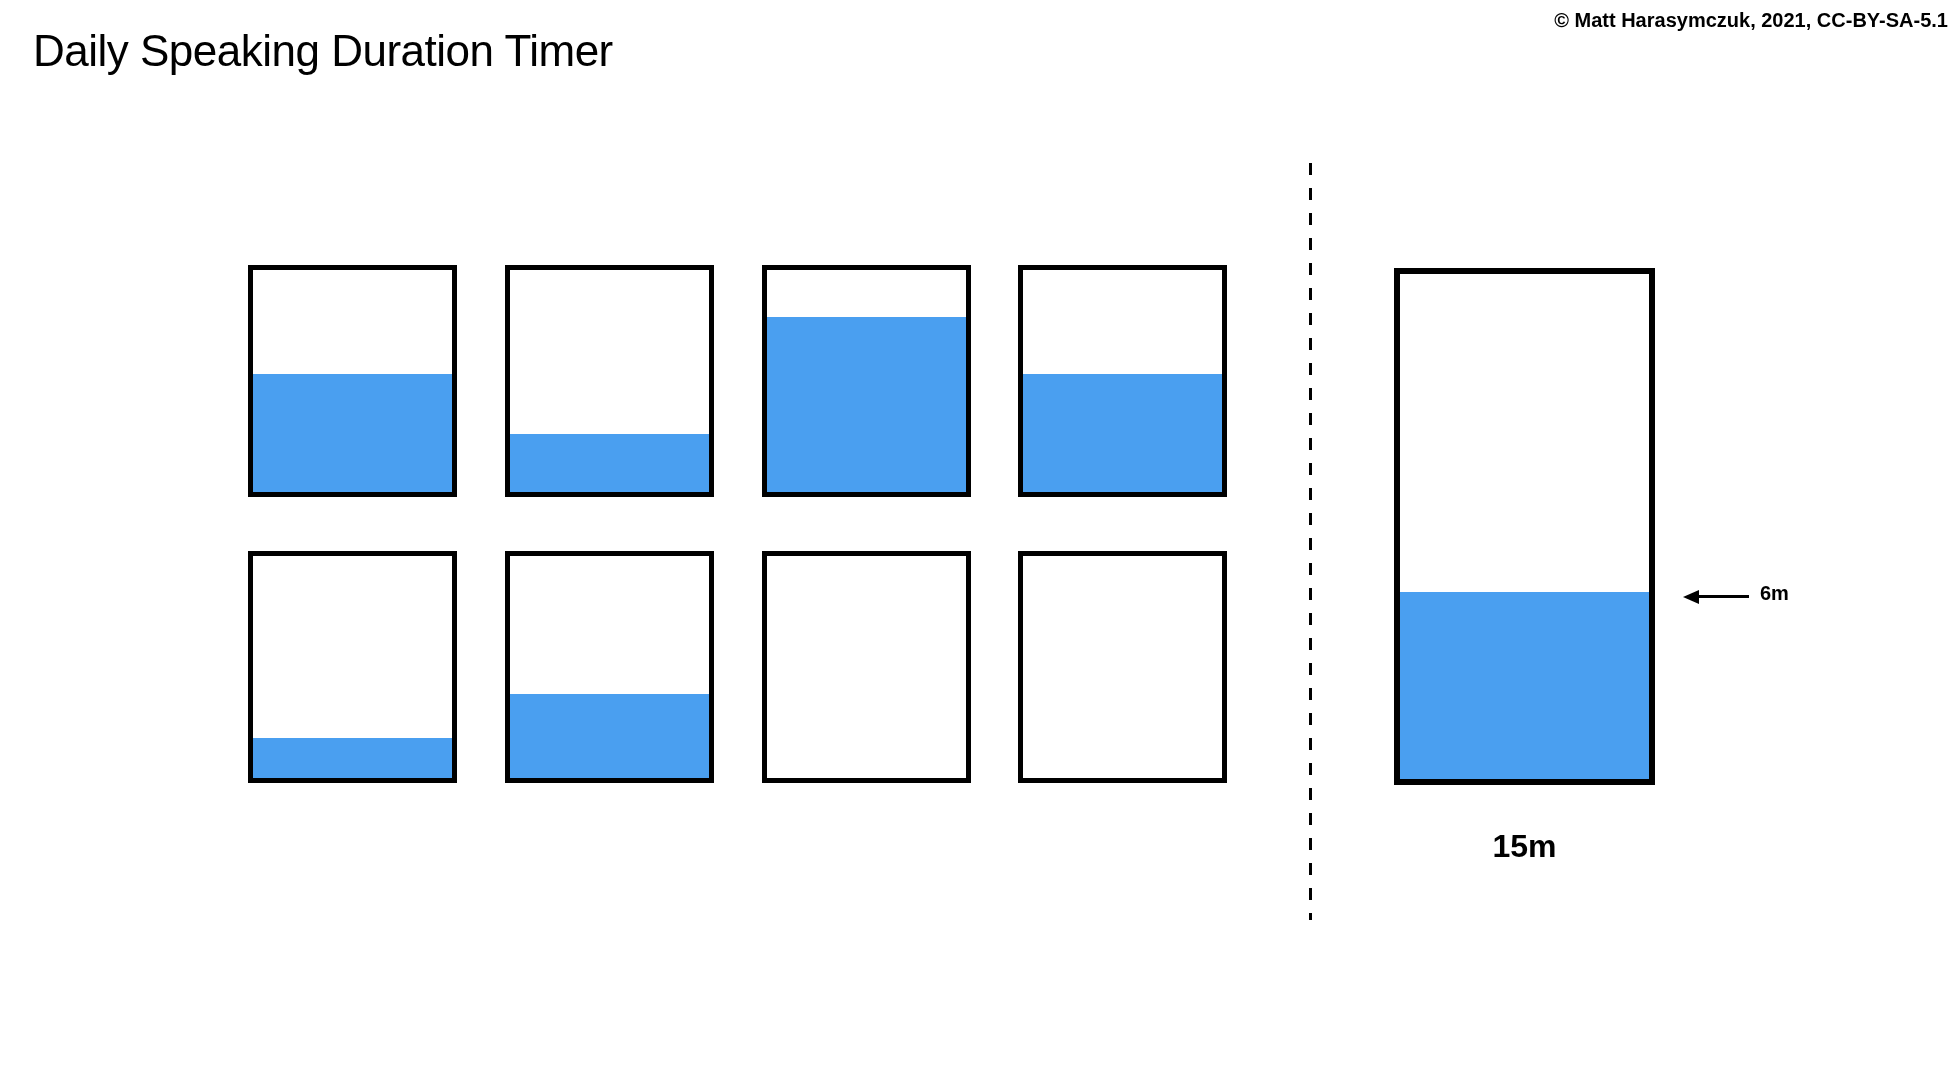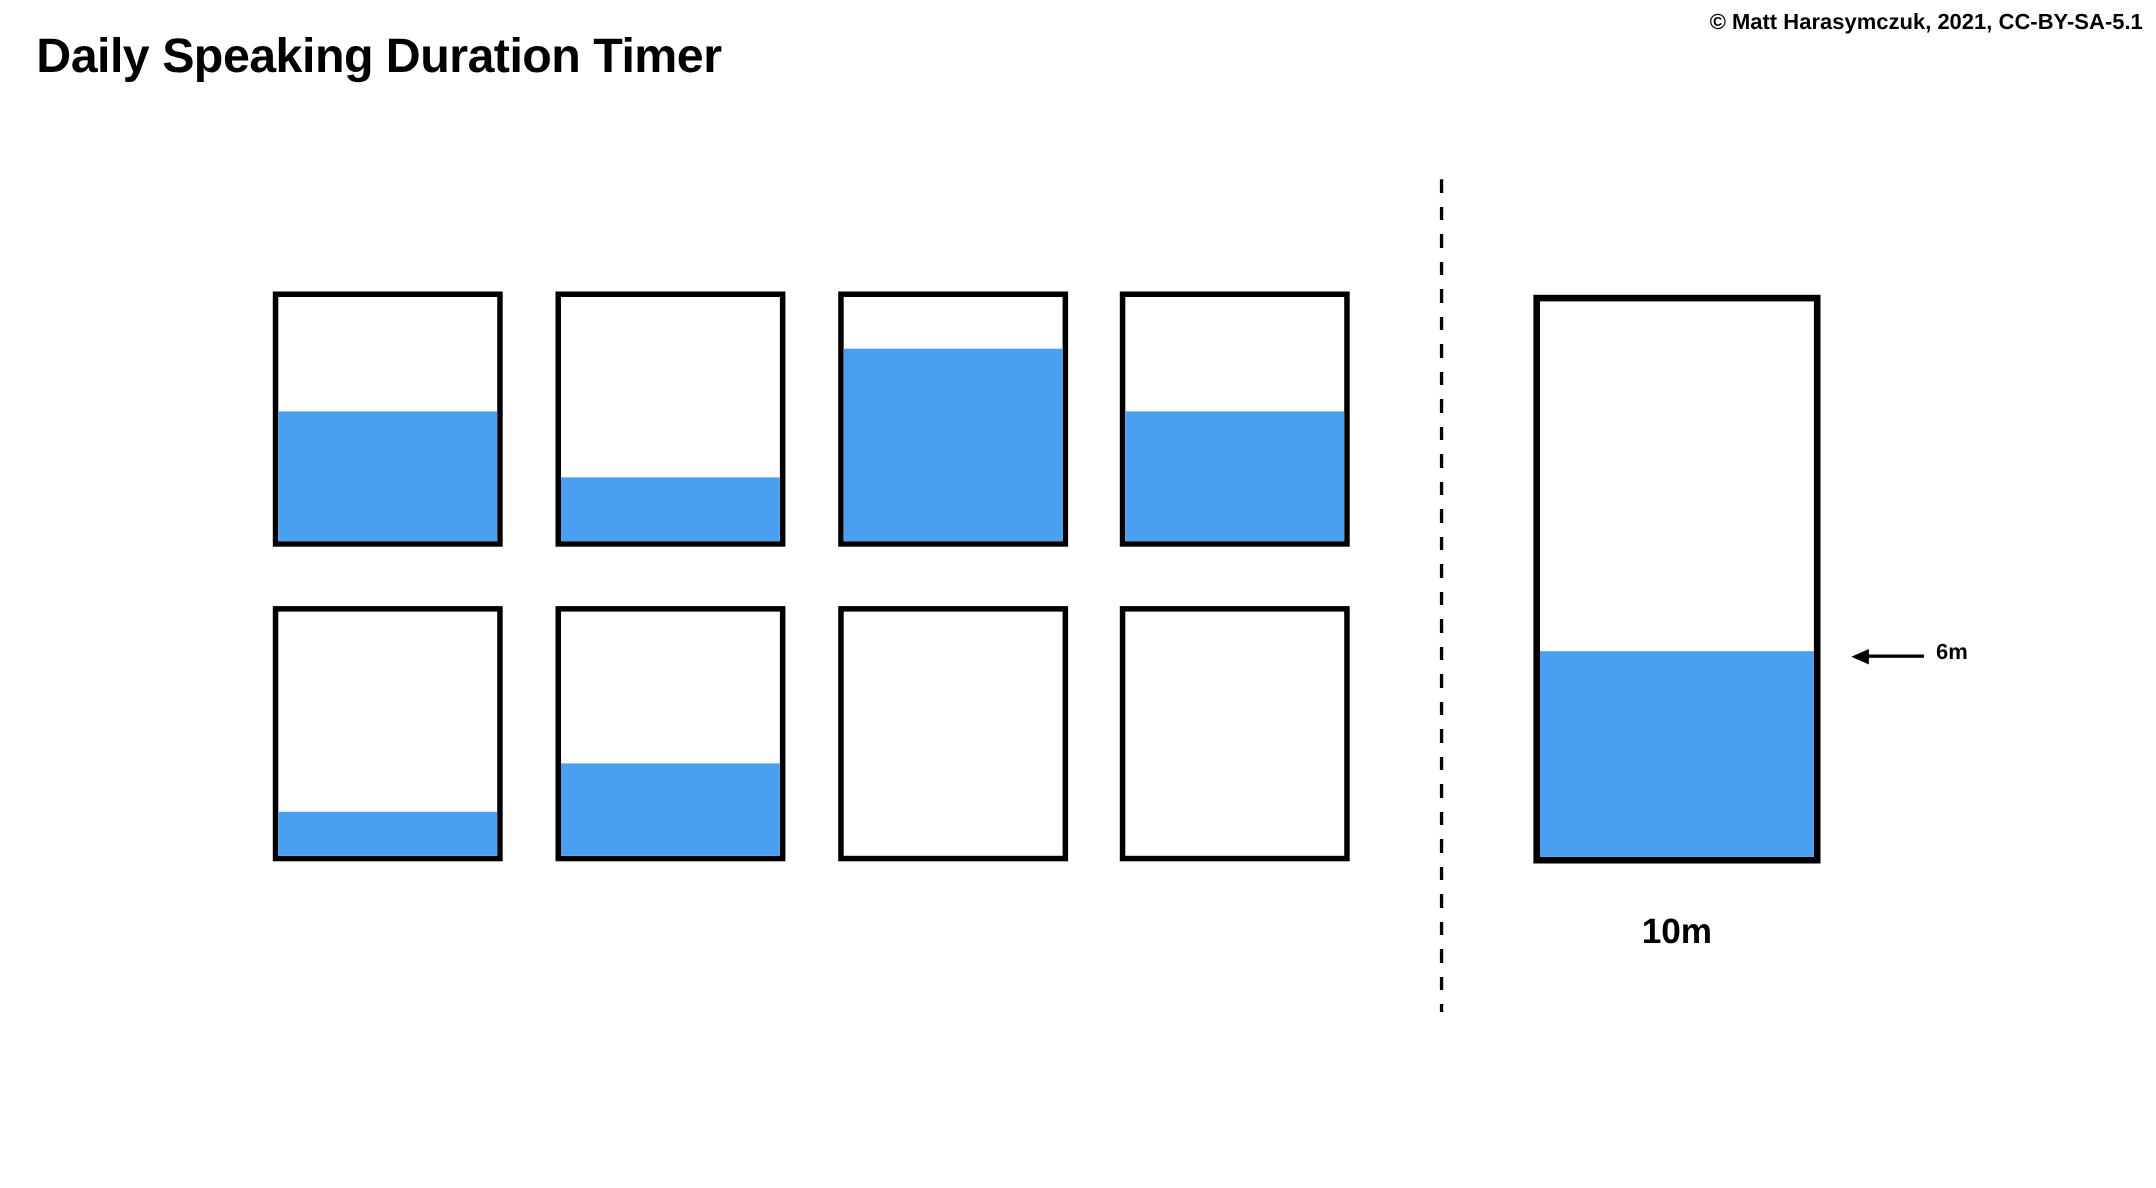--- a/index.html
+++ b/index.html
@@ -12,21 +12,21 @@
     color: #000;
     overflow: hidden;
   }
 
   .page-title {
     position: absolute;
     left: 33px;
     top: 26px;
     margin: 0;
     font-size: 44px;
-    font-weight: bold;
+    font-weight: normal;
     letter-spacing: -0.5px;
     white-space: nowrap;
   }
 
   .attribution {
     position: absolute;
     top: 9px;
     right: 12px;
     font-size: 20px;
     font-weight: bold;
@@ -153,15 +153,15 @@
   <div class="tank big">
     <div class="fill" style="height: 37%; background: rgb(74, 159, 240);"></div>
   </div>
 
   <div class="arrow">
     <div class="arrow-head"></div>
     <div class="arrow-line"></div>
   </div>
   <div class="level-label">6m</div>
 
-  <div class="capacity-label">10m</div>
+  <div class="capacity-label">15m</div>
 
 </div>
 
 </body></html>

